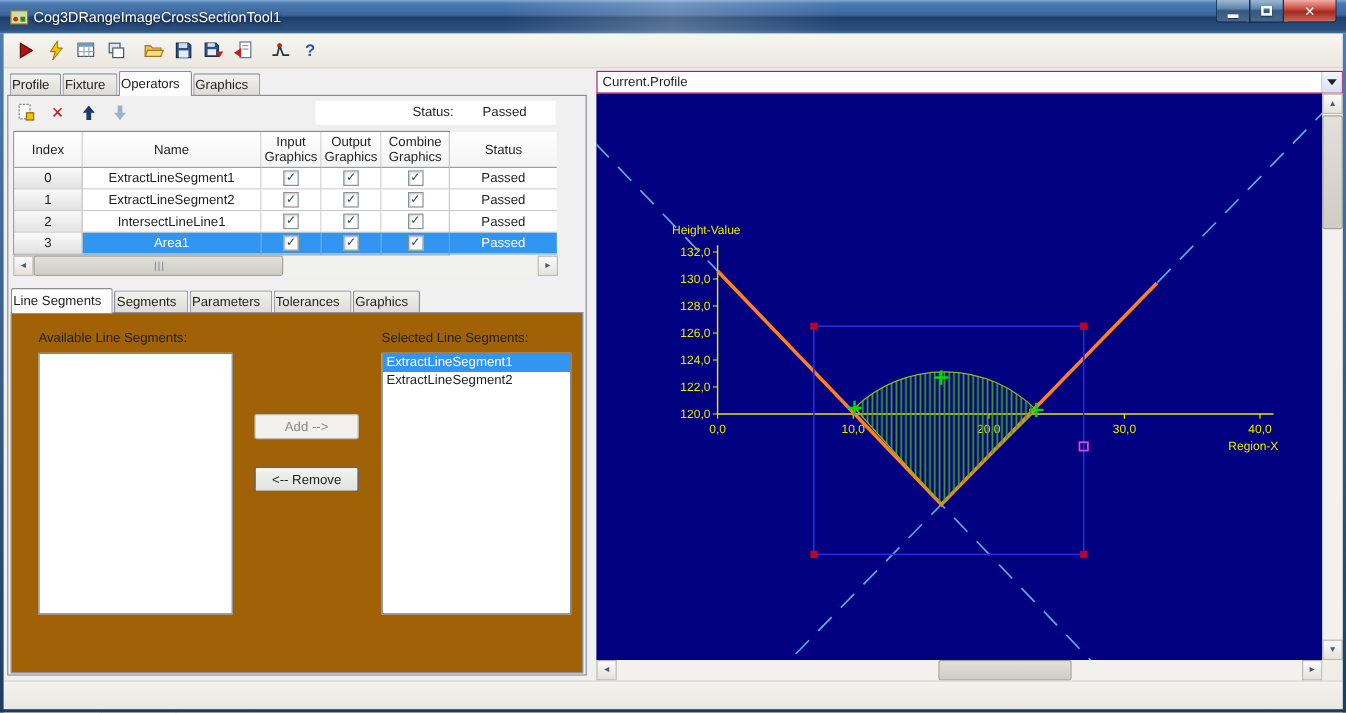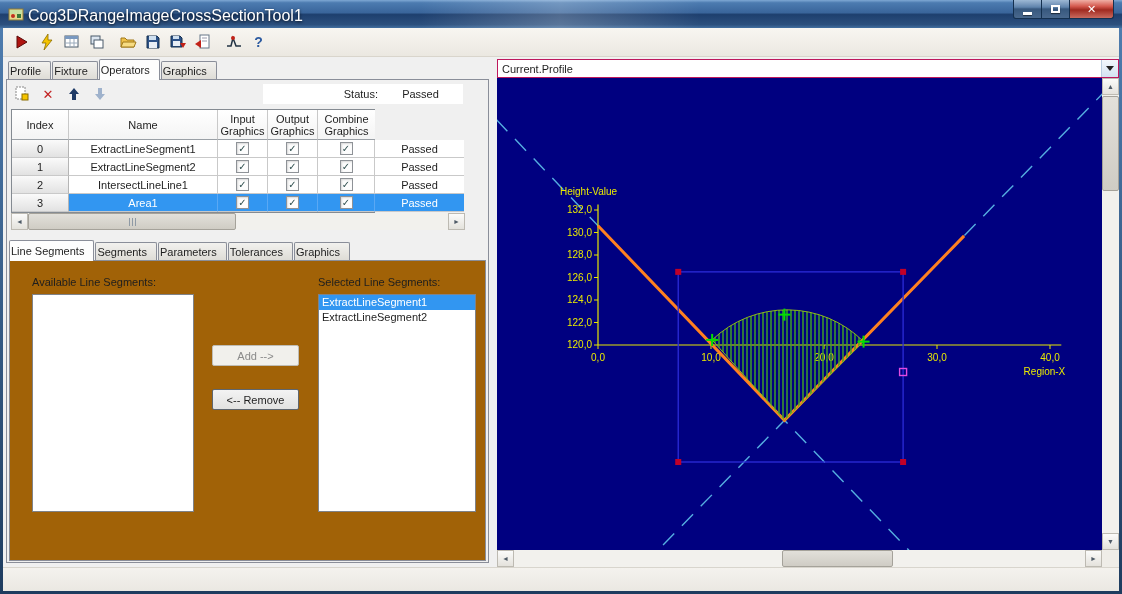--- a/index.html
+++ b/index.html
@@ -9,21 +9,21 @@
 
   
   .frame-left,.frame-right{position:absolute;top:28px;bottom:0;width:3px;background:linear-gradient(180deg,#4E7CAE,#1E3C5F);}
   .frame-left{left:0;} .frame-right{right:0;}
   .frame-bottom{position:absolute;left:0;right:0;bottom:0;height:3px;background:#1E3C5F;}
   .titlebar{position:absolute;left:0;top:0;width:100%;height:28px;
     background:linear-gradient(180deg,#7FA8D4 0%,#4C7BB0 10%,#3A659B 45%,#1E3F6E 52%,#2C507E 88%,#426FA0 100%);}
   .titlebar:after{content:"";position:absolute;left:420px;top:0;width:280px;height:100%;
     background:linear-gradient(90deg,rgba(255,255,255,0),rgba(255,255,255,.22),rgba(255,255,255,0));pointer-events:none;}
   .app-icon{position:absolute;left:8px;top:6px;width:16px;height:16px;}
-  .title-text{position:absolute;left:28px;top:7px;color:#fff;font-size:16px;text-shadow:0 1px 3px rgba(0,0,0,.75);white-space:nowrap;}
+  .title-text{position:absolute;left:28px;top:7px;color:#fff;font-size:12px;text-shadow:0 1px 3px rgba(0,0,0,.75);white-space:nowrap;}
   .winbtns{position:absolute;right:8px;top:0;display:flex;z-index:6;}
   .winbtn{height:19px;width:29px;border:1px solid #14304F;border-top:none;margin-left:-1px;
     background:linear-gradient(180deg,#9DB8D4 0%,#5F83AC 40%,#37587E 50%,#49688D 100%);
     display:flex;align-items:center;justify-content:center;color:#fff;}
   .winbtn.min{border-radius:0 0 0 3px;}
   .winbtn.close{width:45px;border-radius:0 0 3px 0;
     background:linear-gradient(180deg,#F0AFA5 0%,#D4594E 35%,#A02A20 55%,#C96A5E 100%);font-size:11px;font-weight:bold;}
   .min-glyph{display:block;width:9px;height:3px;background:#fff;margin-top:8px;box-shadow:0 1px 1px rgba(0,0,0,.5);}
   .max-glyph{display:block;width:9px;height:8px;border:2px solid #fff;box-shadow:0 1px 1px rgba(0,0,0,.5);}
 
@@ -235,20 +235,21 @@
     <div class="op-grid">
       <div class="g-row g-header">
         <div class="g-cell">Index</div>
         <div class="g-cell">Name</div>
         <div class="g-cell">Input
 Graphics</div>
         <div class="g-cell">Output
 Graphics</div>
         <div class="g-cell">Combine
 Graphics</div>
+        <div class="g-cell">Status</div>
       </div>
 
       <div class="g-row">
         <div class="g-cell idx">0</div>
         <div class="g-cell">ExtractLineSegment1</div>
         <div class="g-cell">
             <span class="checkbox">
               <span>✓</span>
             </span>
           </div>

